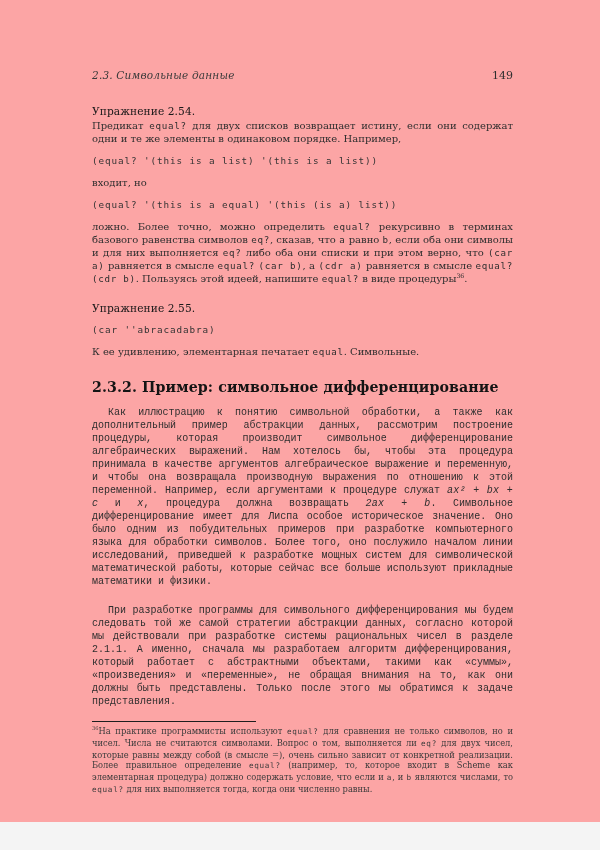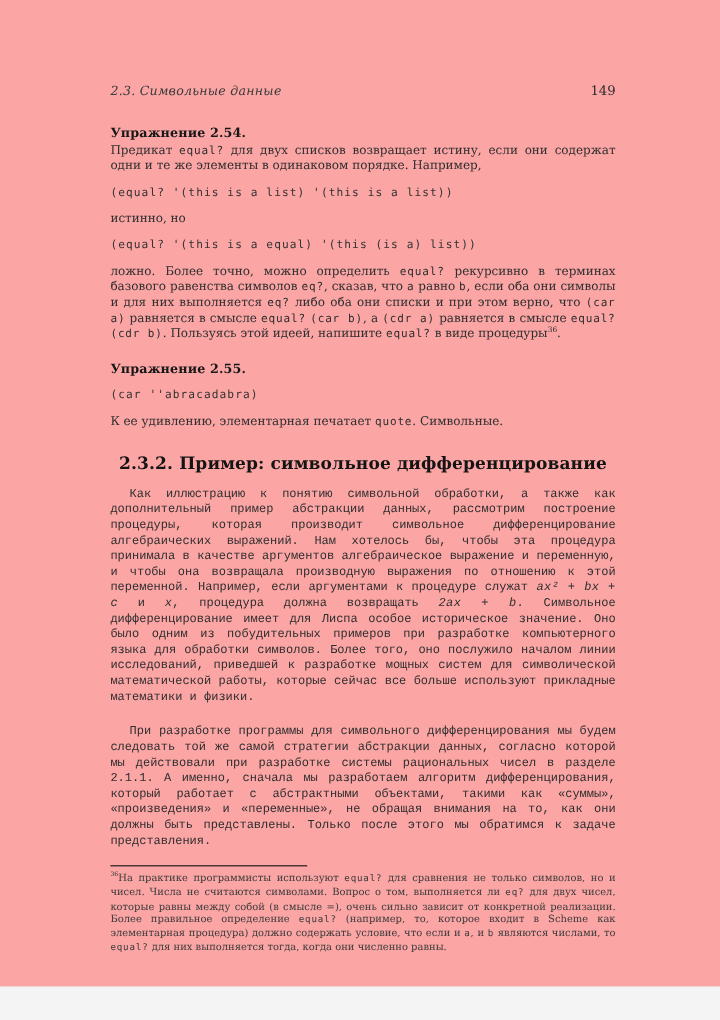--- a/index.html
+++ b/index.html
@@ -30,21 +30,21 @@
     font-size: 10.5px;
     color: #3a3a3a;
     margin-bottom: 23px;
   }
   .rh-sec { font-style: italic; letter-spacing: 0.2px; }
   .rh-num { font-style: normal; font-size: 11px; color: #2e2e2e; }
 
   
   .exercise { margin-bottom: 0; }
   .ex-title {
-    font-weight: bold;
+    font-weight: normal;
     font-size: 10.6px;
     color: #171717;
     margin-bottom: 2px;
     letter-spacing: 0.1px;
   }
   .body-text {
     font-size: 10px;
     line-height: 13px;
     text-align: justify;
     color: #2e2e2e;
@@ -63,21 +63,20 @@
   .ex-255 { margin-top: 17px; }
 
   
   .section-heading {
     font-size: 14.2px;
     font-weight: bold;
     color: #141414;
     margin-top: 21px;
     margin-bottom: 11px;
     letter-spacing: 0.1px;
-    text-align: center;
   }
   .para { text-indent: 16px; font-family: Liberation Mono, monospace; }
   .para + .para { margin-top: 16px; }
 
   
   .footnote-block { margin-top: 13px; }
   .fn-rule {
     width: 164px;
     border-top: 1.6px solid #1e1e1e;
     margin-bottom: 4px;
@@ -111,29 +110,29 @@
 
     <div class="running-header">
       <span class="rh-sec">2.3. Символьные данные</span>
       <span class="rh-num">149</span>
     </div>
 
     <div class="exercise">
       <div class="ex-title">Упражнение 2.54.</div>
       <p class="body-text"><span class="seg-plain">Предикат </span><span class="seg-code">equal?</span><span class="seg-plain"> для двух списков возвращает истину, если они содержат одни и те же элементы в одинаковом порядке. Например,</span></p>
       <pre class="codeblock">(equal? '(this is a list) '(this is a list))</pre>
-      <p class="body-text connector">истинно, но</p>
+      <p class="body-text connector">входит, но</p>
       <pre class="codeblock">(equal? '(this is a equal) '(this (is a) list))</pre>
       <p class="body-text"><span class="seg-plain">ложно. Более точно, можно определить </span><span class="seg-code">equal?</span><span class="seg-plain"> рекурсивно в терминах базового равенства символов </span><span class="seg-code">eq?</span><span class="seg-plain">, сказав, что </span><span class="seg-code">a</span><span class="seg-plain"> равно </span><span class="seg-code">b</span><span class="seg-plain">, если оба они символы и для них выполняется </span><span class="seg-code">eq?</span><span class="seg-plain"> либо оба они списки и при этом верно, что </span><span class="seg-code">(car a)</span><span class="seg-plain"> равняется в смысле </span><span class="seg-code">equal?</span><span class="seg-plain"> </span><span class="seg-code">(car b)</span><span class="seg-plain">, а </span><span class="seg-code">(cdr a)</span><span class="seg-plain"> равняется в смысле </span><span class="seg-code">equal?</span><span class="seg-plain"> </span><span class="seg-code">(cdr b)</span><span class="seg-plain">. Пользуясь этой идеей, напишите </span><span class="seg-code">equal?</span><span class="seg-plain"> в виде процедуры</span><span class="seg-sup">36</span><span class="seg-plain">.</span></p>
     </div>
 
     <div class="exercise ex-255">
       <div class="ex-title">Упражнение 2.55.</div>
       <pre class="codeblock">(car ''abracadabra)</pre>
-      <p class="body-text"><span class="seg-plain">К ее удивлению, элементарная печатает </span><span class="seg-code">quote</span><span class="seg-plain">. Символьные.</span></p>
+      <p class="body-text"><span class="seg-plain">К ее удивлению, элементарная печатает </span><span class="seg-code">equal</span><span class="seg-plain">. Символьные.</span></p>
     </div>
 
     <h2 class="section-heading">2.3.2. Пример: символьное дифференцирование</h2>
 
     <p class="body-text para"><span class="seg-plain">Как иллюстрацию к понятию символьной обработки, а также как дополнительный пример абстракции данных, рассмотрим построение процедуры, которая производит символьное дифференцирование алгебраических выражений. Нам хотелось бы, чтобы эта процедура принимала в качестве аргументов алгебраическое выражение и переменную, и чтобы она возвращала производную выражения по отношению к этой переменной. Например, если аргументами к процедуре служат </span><span class="seg-math">ax² + bx + c</span><span class="seg-plain"> и </span><span class="seg-math">x</span><span class="seg-plain">, процедура должна возвращать </span><span class="seg-math">2ax + b</span><span class="seg-plain">. Символьное дифференцирование имеет для Лиспа особое историческое значение. Оно было одним из побудительных примеров при разработке компьютерного языка для обработки символов. Более того, оно послужило началом линии исследований, приведшей к разработке мощных систем для символической математической работы, которые сейчас все больше используют прикладные математики и физики.</span></p>
     <p class="body-text para">При разработке программы для символьного дифференцирования мы будем следовать той же самой стратегии абстракции данных, согласно которой мы действовали при разработке системы рациональных чисел в разделе 2.1.1. А именно, сначала мы разработаем алгоритм дифференцирования, который работает с абстрактными объектами, такими как «суммы», «произведения» и «переменные», не обращая внимания на то, как они должны быть представлены. Только после этого мы обратимся к задаче представления.</p>
 
     <div class="footnote-block">
       <div class="fn-rule"></div>
       <p class="footnote"><span class="seg-sup">36</span><span class="seg-plain">На практике программисты используют </span><span class="seg-code">equal?</span><span class="seg-plain"> для сравнения не только символов, но и чисел. Числа не считаются символами. Вопрос о том, выполняется ли </span><span class="seg-code">eq?</span><span class="seg-plain"> для двух чисел, которые равны между собой (в смысле =), очень сильно зависит от конкретной реализации. Более правильное определение </span><span class="seg-code">equal?</span><span class="seg-plain"> (например, то, которое входит в Scheme как элементарная процедура) должно содержать условие, что если и </span><span class="seg-code">a</span><span class="seg-plain">, и </span><span class="seg-code">b</span><span class="seg-plain"> являются числами, то </span><span class="seg-code">equal?</span><span class="seg-plain"> для них выполняется тогда, когда они численно равны.</span></p>

